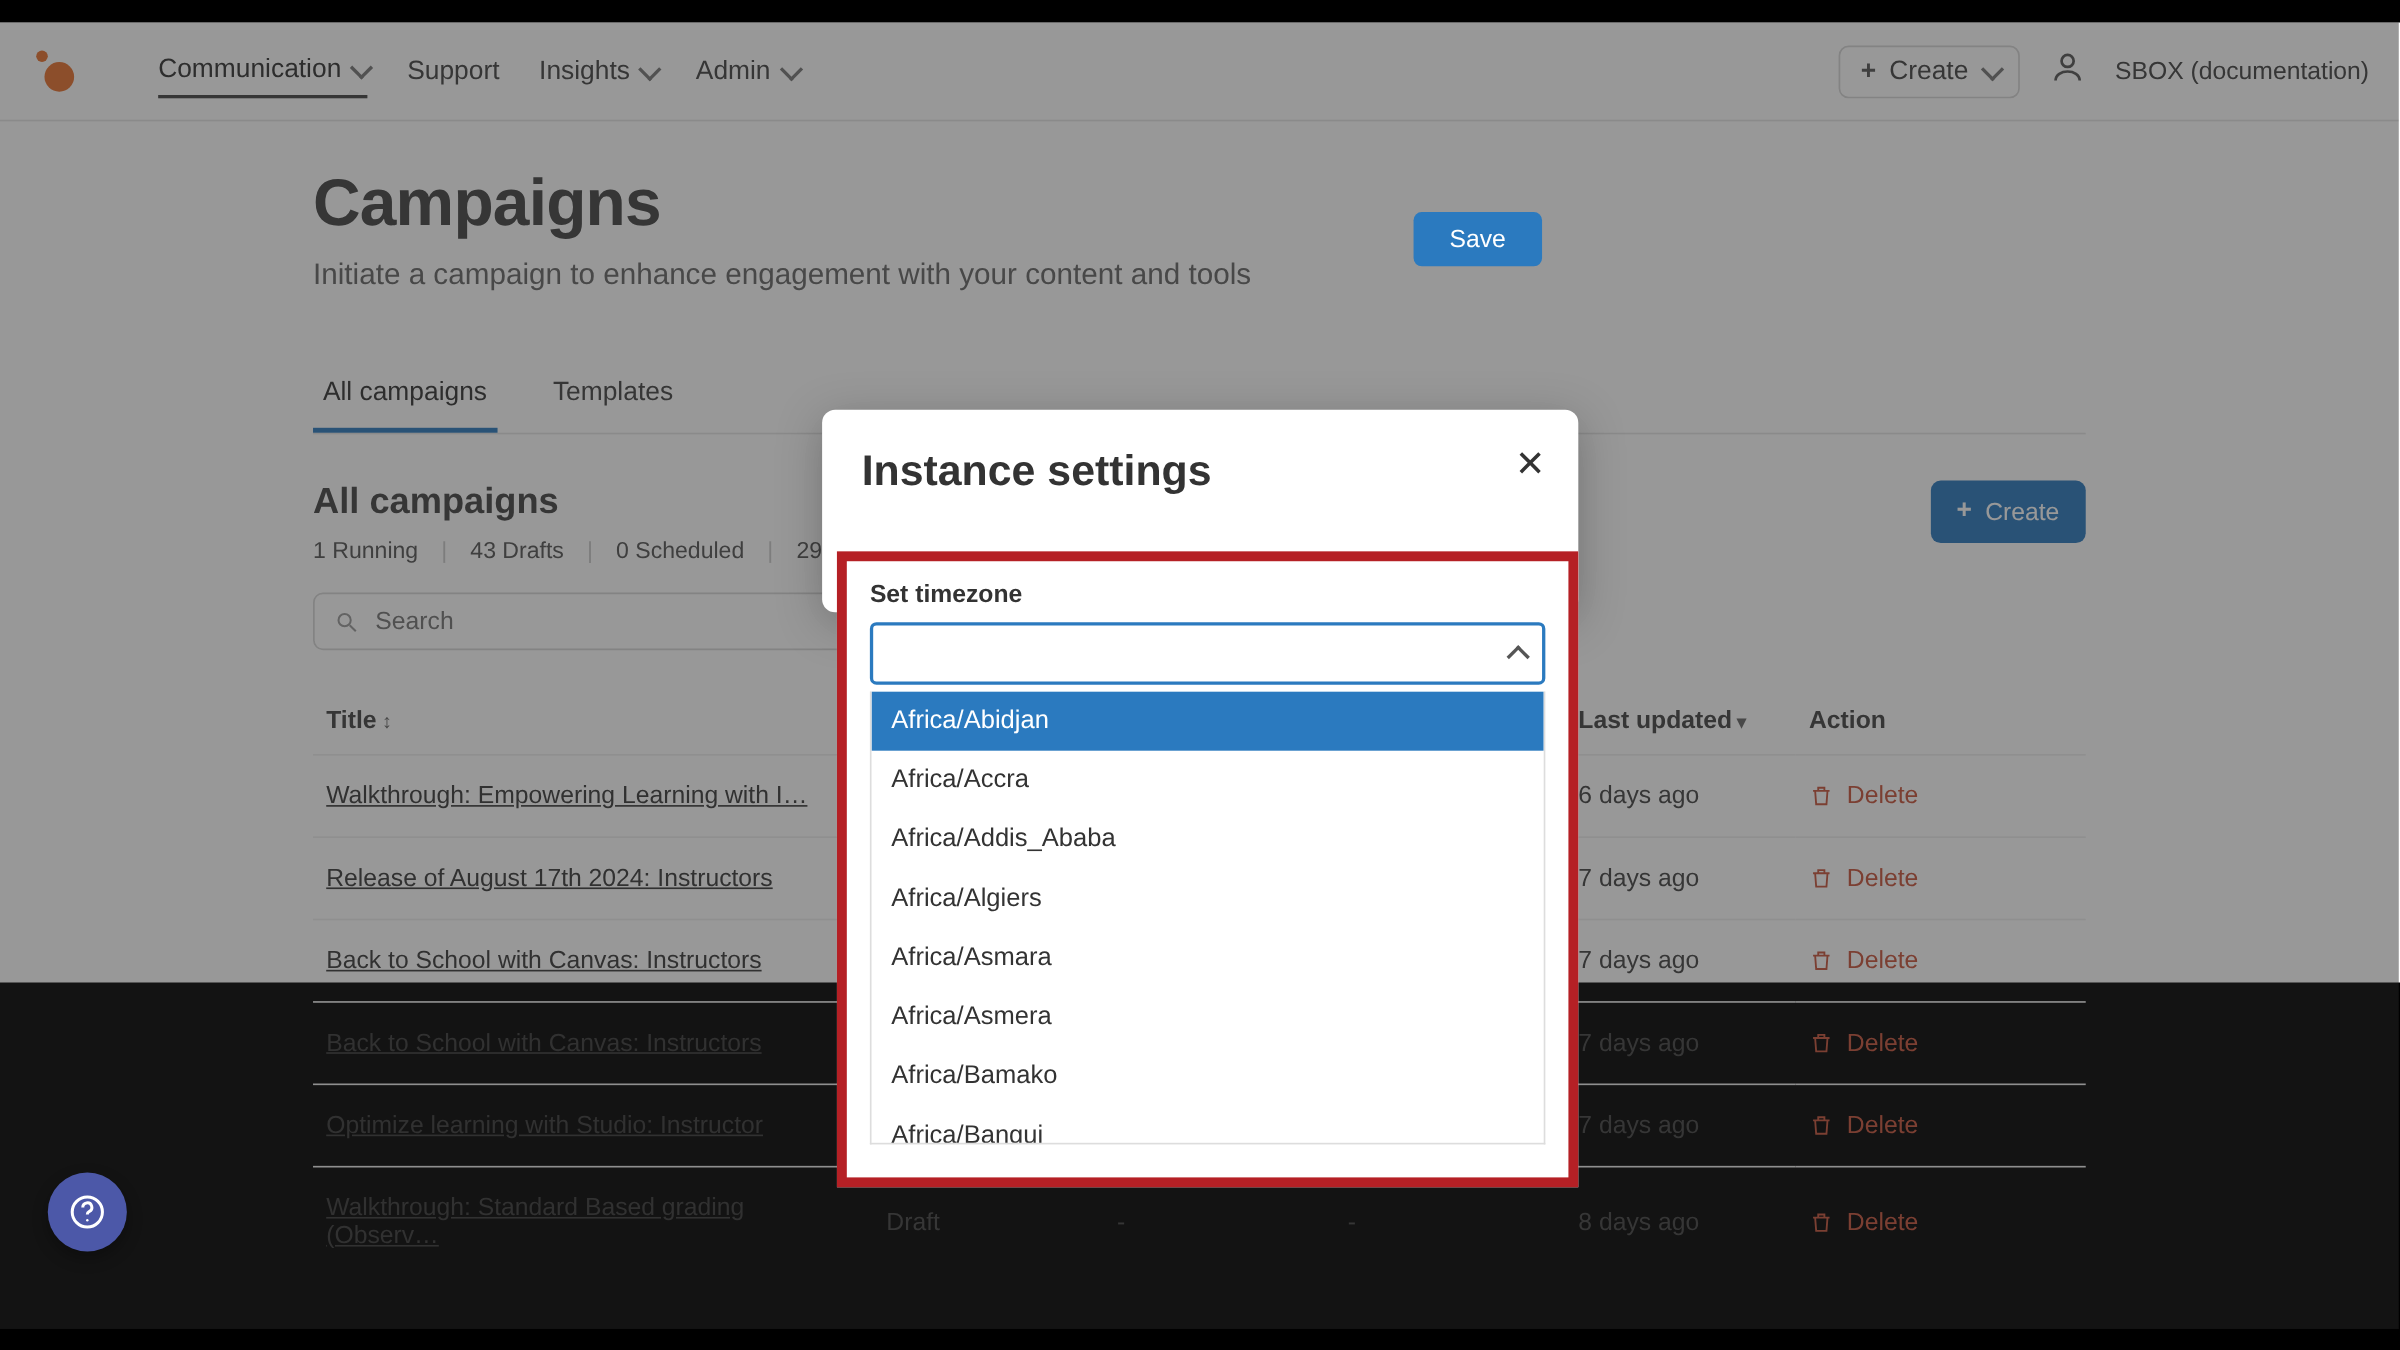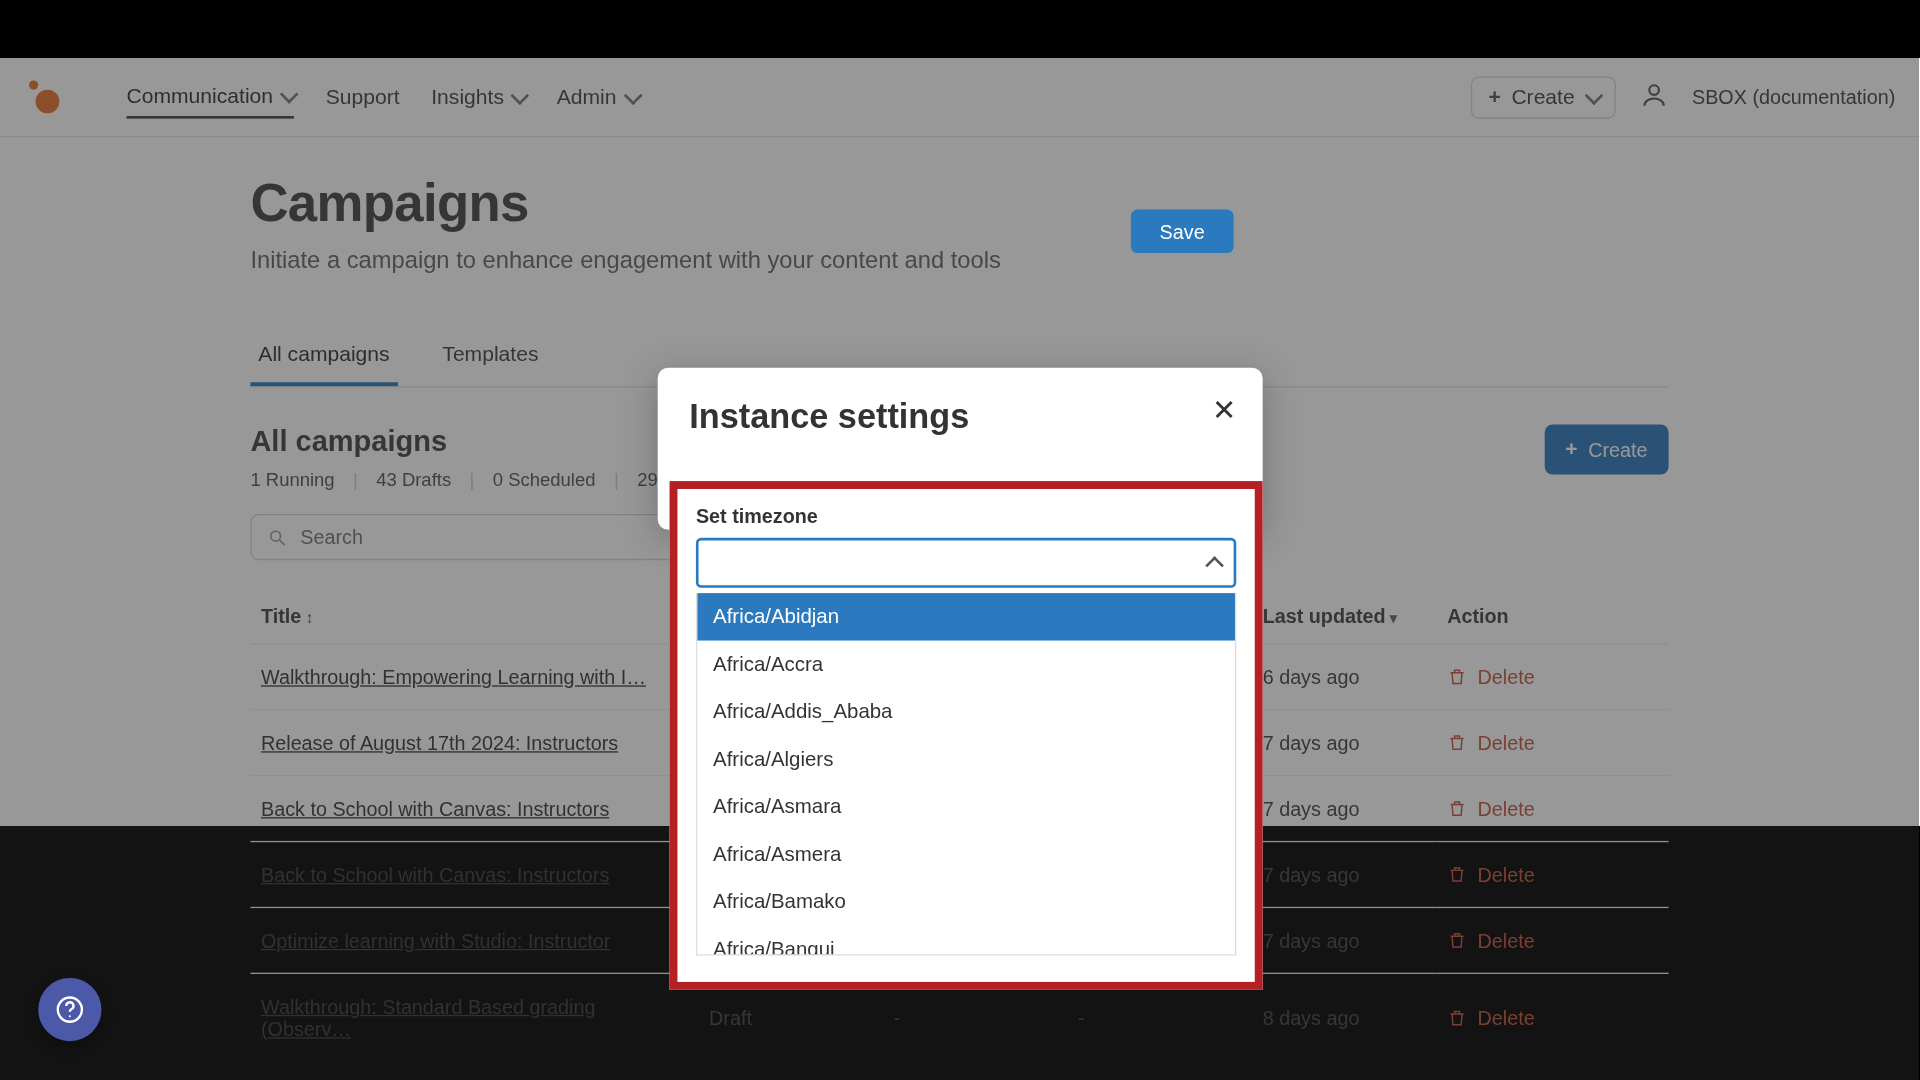--- a/index.html
+++ b/index.html
@@ -1,18 +1,18 @@
 <!DOCTYPE html>
 <html><head>
 <meta charset="utf-8">
 <style>
   * { box-sizing: border-box; margin: 0; padding: 0; }
   html, body { width: 1920px; height: 1080px; font-family: "Segoe UI", "Helvetica Neue", Arial, sans-serif; overflow: hidden; background: #000; }
   .letterbox-top, .letterbox-bottom { height: 18px; background: #000; }
-  .viewport { position: relative; width: 1920px; height: 768px; background: #fff; margin-top: 40px; }
+  .viewport { position: relative; width: 1920px; height: 768px; background: #fff; }
   .scale { position: absolute; top: 0; left: 0; width: 1456px; height: 793px; transform: scale(1.318); transform-origin: top left; }
 
   
   .topbar { display: flex; align-items: center; height: 60px; padding: 0 18px; border-bottom: 1px solid #e5e5e5; }
   .logo { width: 30px; height: 30px; position: relative; }
   .logo::before, .logo::after { content:""; position:absolute; border-radius:50%; }
   .logo::before { width:18px; height:18px; background:#E8712E; left:9px; top:9px; }
   .logo::after  { width:7px; height:7px; background:#E8712E; left:4px; top:2px; }
   .nav { display:flex; gap: 24px; margin-left: 48px; }
   .nav-item { display:flex; align-items:center; gap:6px; color:#444; font-size:16px; padding: 6px 0; cursor:pointer; }

